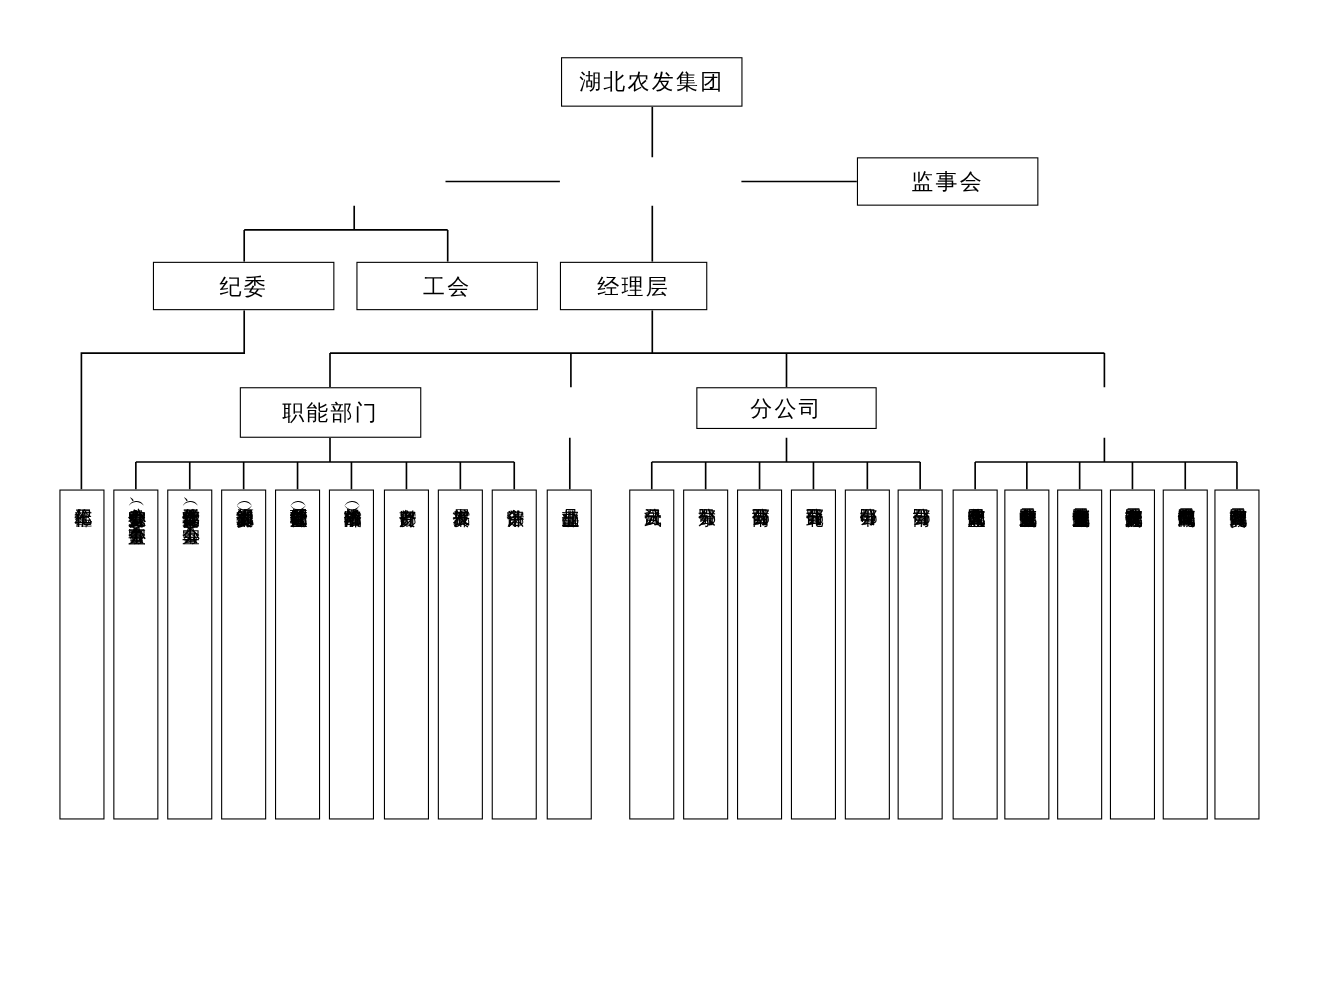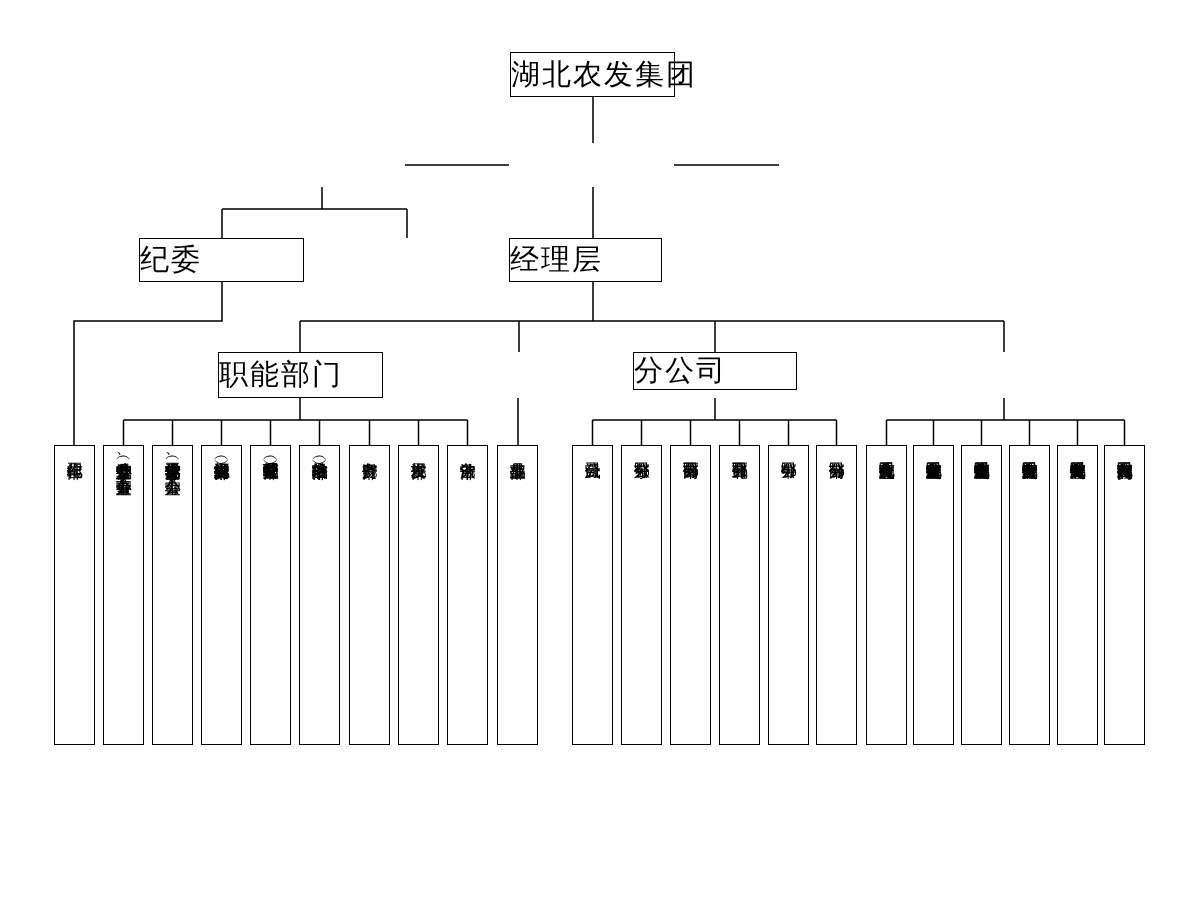--- a/index.html
+++ b/index.html
@@ -4,22 +4,22 @@
 <style>
   html,body{margin:0;padding:0;background:#fff;}
   .canvas{
     position:relative;width:1200px;height:900px;background:#ffffff;
     font-family:"Liberation Serif","DejaVu Serif",serif;color:#000;
     overflow:hidden;
   }
   .wires{position:absolute;left:0;top:0;width:1200px;height:900px;}
   .box{
     position:absolute;box-sizing:border-box;border:1.5px solid #000;background:#fff;
-    display:flex;align-items:center;
-    font-size:29px;letter-spacing:2px;white-space:nowrap;z-index:2;font-family:Liberation Mono, monospace;
+    display:flex;align-items:center;justify-content:center;
+    font-size:20px;letter-spacing:2px;white-space:nowrap;z-index:2;font-family:Liberation Mono, monospace;
   }
   .vcol{
     position:absolute;box-sizing:border-box;border:1.5px solid #000;background:#fff;
     top:445px;width:41px;height:300px;
     display:flex;justify-content:center;align-items:flex-start;
     overflow:hidden;z-index:2;
   }
   .vcol span{
     writing-mode:vertical-rl;text-orientation:mixed;
     font-size:16px;line-height:1.15;padding-top:4px;letter-spacing:0;
@@ -59,25 +59,31 @@
       M1004 398 V420
       M886.5 420 H1124.5
       M886.5 420 V445 M933.5 420 V445 M981.5 420 V445
       M1029.5 420 V445 M1077.5 420 V445 M1124.5 420 V445"></path>
   </svg>
 
   <div class="box" style="left:510px;top:52px;width:165px;height:45px">
     <span>湖北农发集团</span>
   </div>
 
+  <div class="box" style="left:779px;top:143px;width:165px;height:44px">
+    <span>监事会</span>
+  </div>
 
   <div class="box" style="left:139px;top:238px;width:165px;height:44px">
     <span>纪委</span>
   </div>
-  <div class="box" style="left:509px;top:238px;width:153px;height:44px">
+  <div class="box" style="left:324px;top:238px;width:165px;height:44px">
+    <span>工会</span>
+  </div>
+  <div class="box" style="left:509px;top:238px;width:134px;height:44px">
     <span>经理层</span>
   </div>
 
   <div class="box" style="left:218px;top:352px;width:165px;height:46px">
     <span>职能部门</span>
   </div>
   <div class="box" style="left:633px;top:352px;width:164px;height:38px">
     <span>分公司</span>
   </div>
 

